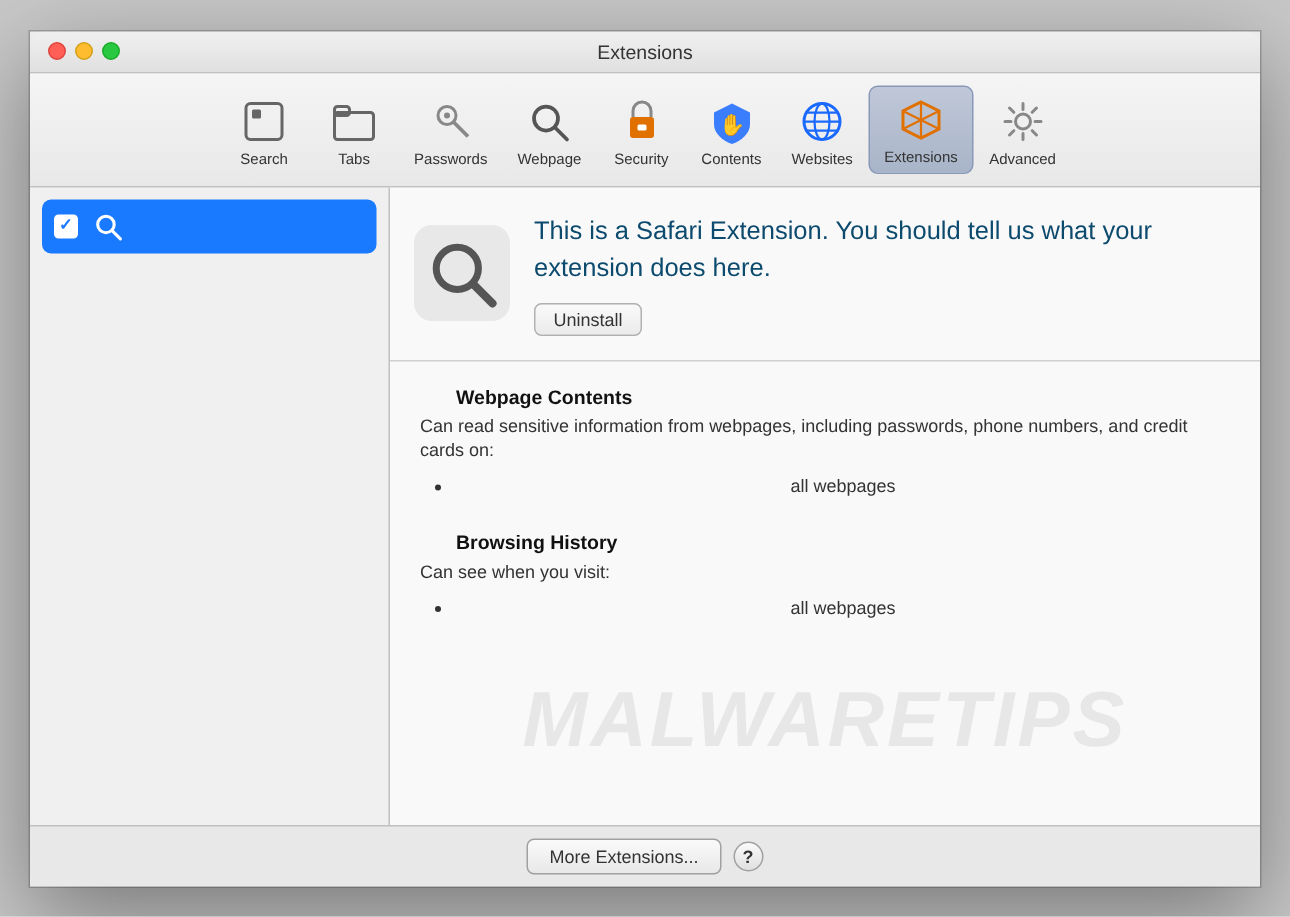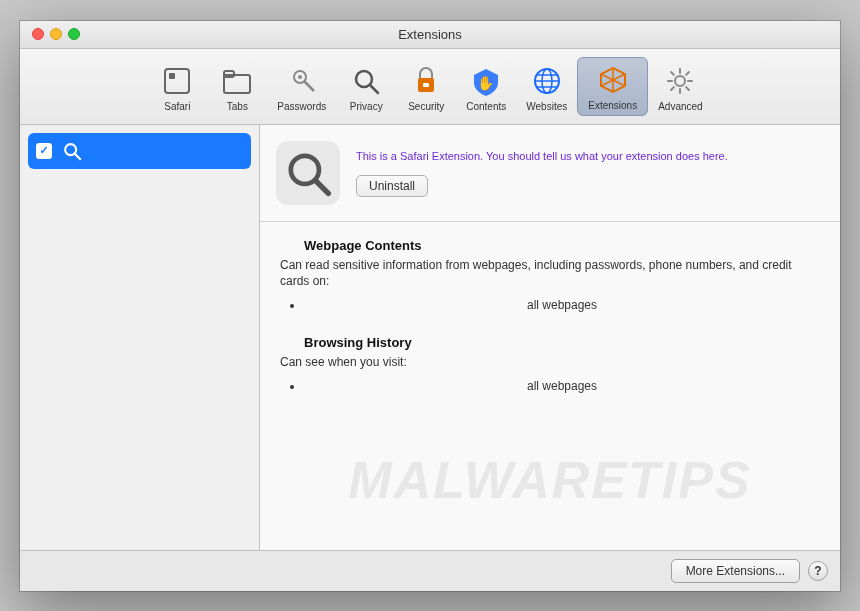--- a/index.html
+++ b/index.html
@@ -218,22 +218,22 @@
       font-size: 38px;
       flex-shrink: 0;
       color: #555;
     }
 
     .ext-details {
       flex: 1;
     }
 
     .ext-description {
-      font-size: 11px;
-      color: #6d28d9;
+      font-size: 17px;
+      color: #0c4a6e;
       line-height: 1.5;
       margin-bottom: 10px;
     }
 
     .uninstall-btn {
       padding: 3px 12px;
       background: linear-gradient(180deg, #fafafa 0%, #ebebeb 100%);
       border: 1px solid #b0b0b0;
       border-radius: 5px;
       font-size: 12px;
@@ -278,21 +278,21 @@
       line-height: 1.6;
       text-align: center;
     }
 
     
     .bottom-bar {
       border-top: 1px solid #c0c0c0;
       background: #e8e8e8;
       padding: 8px 12px;
       display: flex;
-      justify-content: flex-end;
+      justify-content: center;
       align-items: center;
       gap: 8px;
       flex-shrink: 0;
     }
 
     .more-extensions-btn {
       padding: 4px 14px;
       background: linear-gradient(180deg, #fafafa 0%, #e8e8e8 100%);
       border: 1px solid #a0a0a0;
       border-radius: 5px;
@@ -333,21 +333,21 @@
   <div class="toolbar">
     <div class="toolbar-items">
 
       <div class="toolbar-item">
         <div class="toolbar-icon">
           <svg width="32" height="32" viewBox="0 0 32 32">
             <rect x="4" y="4" width="24" height="24" rx="3" fill="none" stroke="#666" stroke-width="2"></rect>
             <rect x="8" y="8" width="6" height="6" rx="1" fill="#666"></rect>
           </svg>
         </div>
-        <span class="toolbar-label">Safari</span>
+        <span class="toolbar-label">Search</span>
       </div>
 
       <div class="toolbar-item">
         <div class="toolbar-icon">
           <svg width="32" height="32" viewBox="0 0 32 32">
             <rect x="3" y="10" width="26" height="18" rx="2" fill="none" stroke="#666" stroke-width="2"></rect>
             <rect x="3" y="6" width="10" height="6" rx="2" fill="none" stroke="#666" stroke-width="2"></rect>
           </svg>
         </div>
         <span class="toolbar-label">Tabs</span>
@@ -365,21 +365,21 @@
         <span class="toolbar-label">Passwords</span>
       </div>
 
       <div class="toolbar-item">
         <div class="toolbar-icon">
           <svg width="32" height="32" viewBox="0 0 32 32">
             <circle cx="14" cy="14" r="8" fill="none" stroke="#555" stroke-width="2.5"></circle>
             <line x1="20" y1="20" x2="28" y2="28" stroke="#555" stroke-width="2.5" stroke-linecap="round"></line>
           </svg>
         </div>
-        <span class="toolbar-label">Privacy</span>
+        <span class="toolbar-label">Webpage</span>
       </div>
 
       <div class="toolbar-item">
         <div class="toolbar-icon">
           <svg width="32" height="32" viewBox="0 0 32 32">
             <rect x="8" y="13" width="16" height="14" rx="2" fill="#e07000"></rect>
             <path d="M10 13 V9 a6 6 0 0 1 12 0 V13" fill="none" stroke="#888" stroke-width="2"></path>
             <rect x="13" y="18" width="6" height="4" rx="1" fill="#fff"></rect>
           </svg>
         </div>

